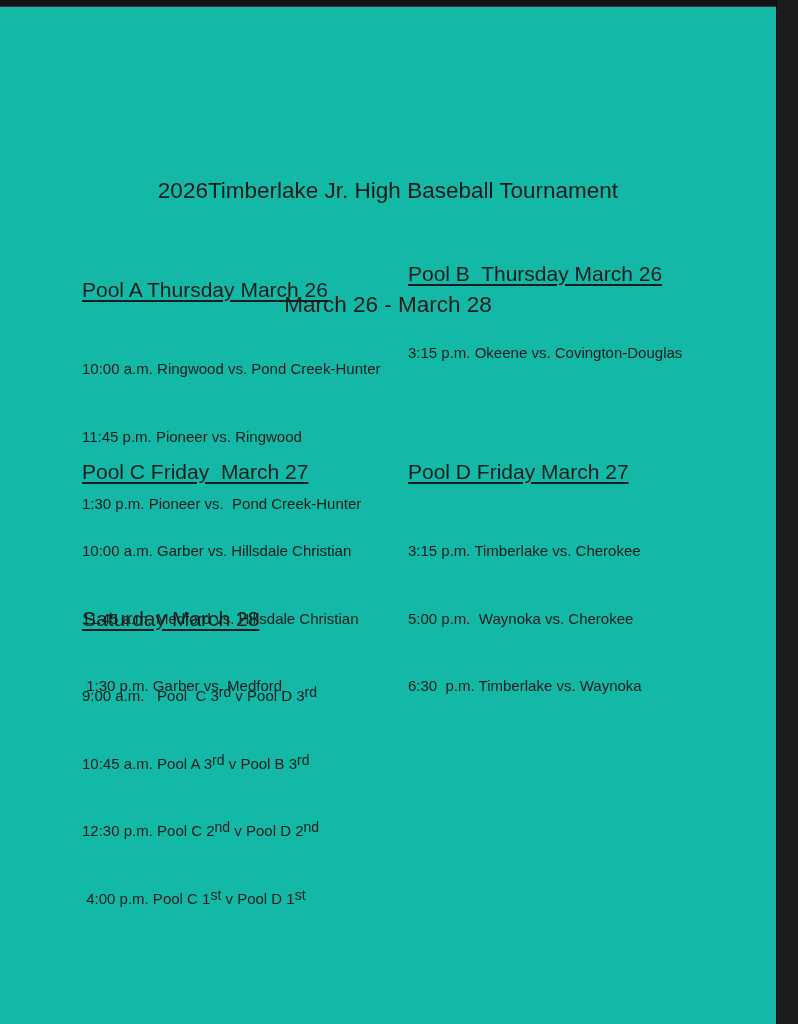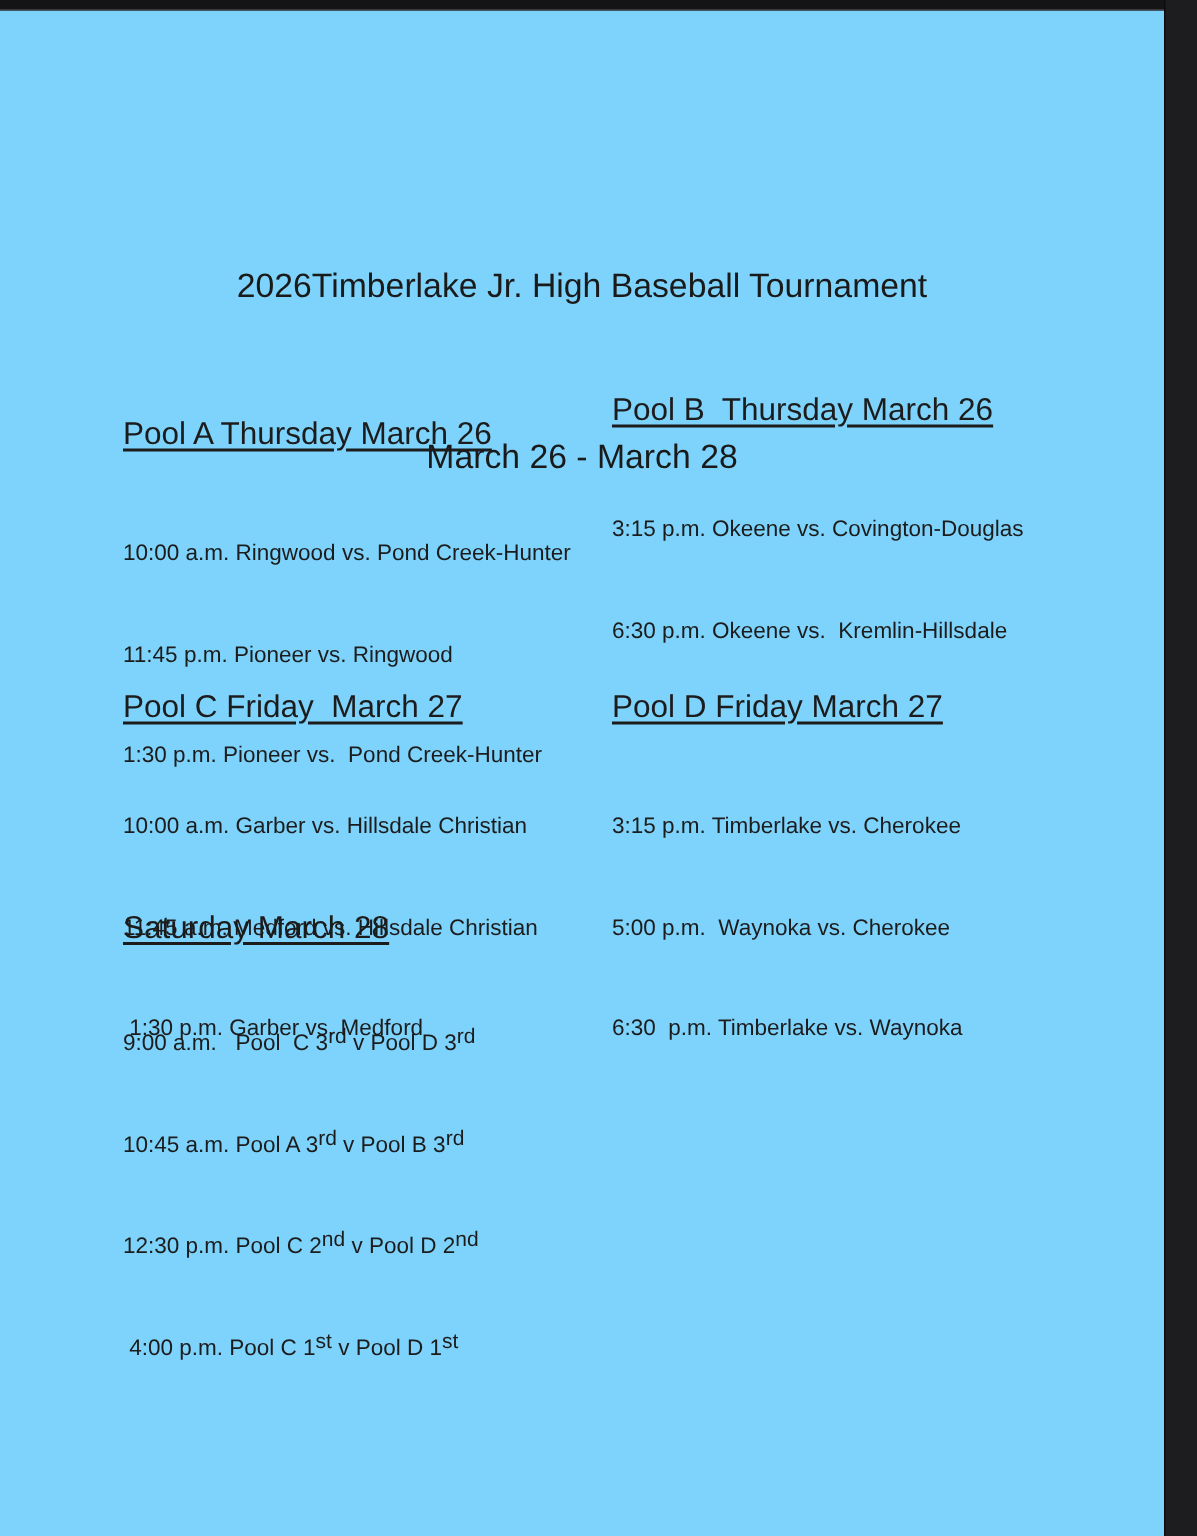--- a/index.html
+++ b/index.html
@@ -21,21 +21,21 @@
   .viewer-frame-right {
     position: absolute; right: 0; top: 0;
     width: 22px; height: 1024px;
     background: #1d1d20;
     border-left: 1px solid #0c0c0e;
     z-index: 2;
   }
   .paper {
     position: absolute; left: 0; top: 0;
     width: 776px; height: 1024px;
-    background: #7dd3fc;
+    background: #14b8a6;
     z-index: 1;
   }
   .doc-title {
     position: absolute;
     left: 0; top: 96px; width: 776px;
     text-align: center;
     font-size: 22.5px;
     line-height: 38px;
     color: #1a1a1a;
     white-space: pre-wrap;
@@ -84,21 +84,20 @@
   <div class="section pool-a">
     <div class="section-heading">Pool A Thursday March 26</div>
     <div class="game-line">10:00 a.m. Ringwood vs. Pond Creek-Hunter</div>
     <div class="game-line">11:45 p.m. Pioneer vs. Ringwood</div>
     <div class="game-line">1:30 p.m. Pioneer vs.  Pond Creek-Hunter</div>
   </div>
 
   <div class="section pool-b">
     <div class="section-heading">Pool B  Thursday March 26</div>
     <div class="game-line">3:15 p.m. Okeene vs. Covington-Douglas</div>
-    <div class="game-line">6:30 p.m. Okeene vs.  Kremlin-Hillsdale</div>
   </div>
 
   <div class="section pool-c">
     <div class="section-heading">Pool C Friday  March 27</div>
     <div class="game-line">10:00 a.m. Garber vs. Hillsdale Christian</div>
     <div class="game-line">11:45 a.m. Medford vs. Hillsdale Christian</div>
     <div class="game-line"> 1:30 p.m. Garber vs. Medford</div>
   </div>
 
   <div class="section pool-d">

